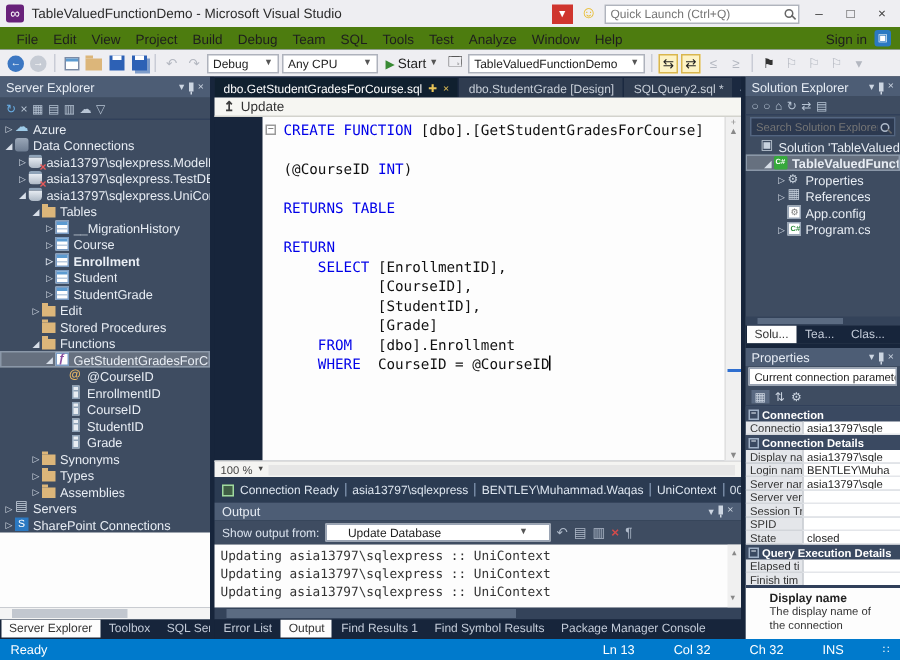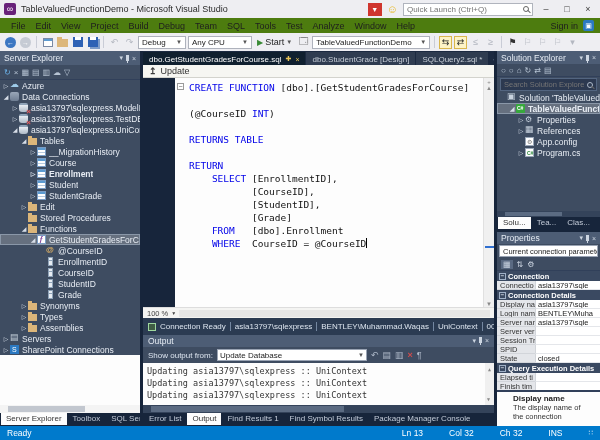--- a/index.html
+++ b/index.html
@@ -114,21 +114,21 @@
   .vscroll .arr-b { margin-top:auto; }
   .editor-hbar { height:11px; background:#f4f4f2; border-top:1px solid #ddd; display:flex; align-items:center; gap:3px; padding:0 4px; font-size:7.5px; color:#444; }
   .editor-hbar .htrack { flex:1; height:7px; background:#e6e6e6; }
   .editor-hbar .htrack .thumb { width:40%; height:7px; background:#c4c6cb; }
   .conn-bar { height:17px; background:#2b3b52; color:#dde5ef; display:flex; align-items:center; padding:0 5px; gap:4px; font-size:8px; white-space:nowrap; overflow:hidden; }
   .conn-ic { width:8px; height:8px; border:1px solid #9fd89f; background:#3f5d44; flex:none; }
   .conn-right { margin-left:auto; display:flex; gap:4px; }
   .conn-right .cs { border-left:1px solid #7487a1; padding-left:4px; }
   .out-hdr { height:12px; background:#4d5d75; color:#e6ecf4; display:flex; align-items:center; padding:0 5px; font-size:8.5px; }
   .out-tb { height:16px; background:#3e4c61; display:flex; align-items:center; gap:4px; padding:0 5px; color:#dbe3ee; font-size:8px; }
-  .out-combo { width:150px; height:12px; background:#fff; border:1px solid #9aa4b4; color:#222; display:flex; align-items:center; padding:0 2px; font-size:8px; }
+  .out-combo { width:150px; height:12px; background:#fff; border:1px solid #9aa4b4; color:#222; display:flex; align-items:center; padding:0 14px; font-size:8px; }
   .out-combo .car { margin-left:auto; font-size:6px; color:#555; }
   .out-ico { color:#aeb9c9; font-size:9px; }
   .out-ico.red { color:#d24b4b; font-weight:bold; }
   .out-body { background:#fdfdfd; color:#333; font-family:"DejaVu Sans Mono",monospace; font-size:8.5px; line-height:12px; padding:2px 4px; flex:none; height:42px; position:relative; overflow:hidden; }
   .out-vs { position:absolute; right:0; top:0; bottom:0; width:9px; background:#f0f0f0; font-size:5px; color:#888; text-align:center; }
   .out-vs .d { position:absolute; bottom:0; left:2px; }
 
   
   .right-col { width:103px; flex:none; display:flex; flex-direction:column; background:#3e4c61; overflow:hidden; }
   .sx-tools { height:13px; display:flex; align-items:center; gap:3px; padding:0 4px; color:#b7c4d4; font-size:8px; border-bottom:1px solid #31405a; }

